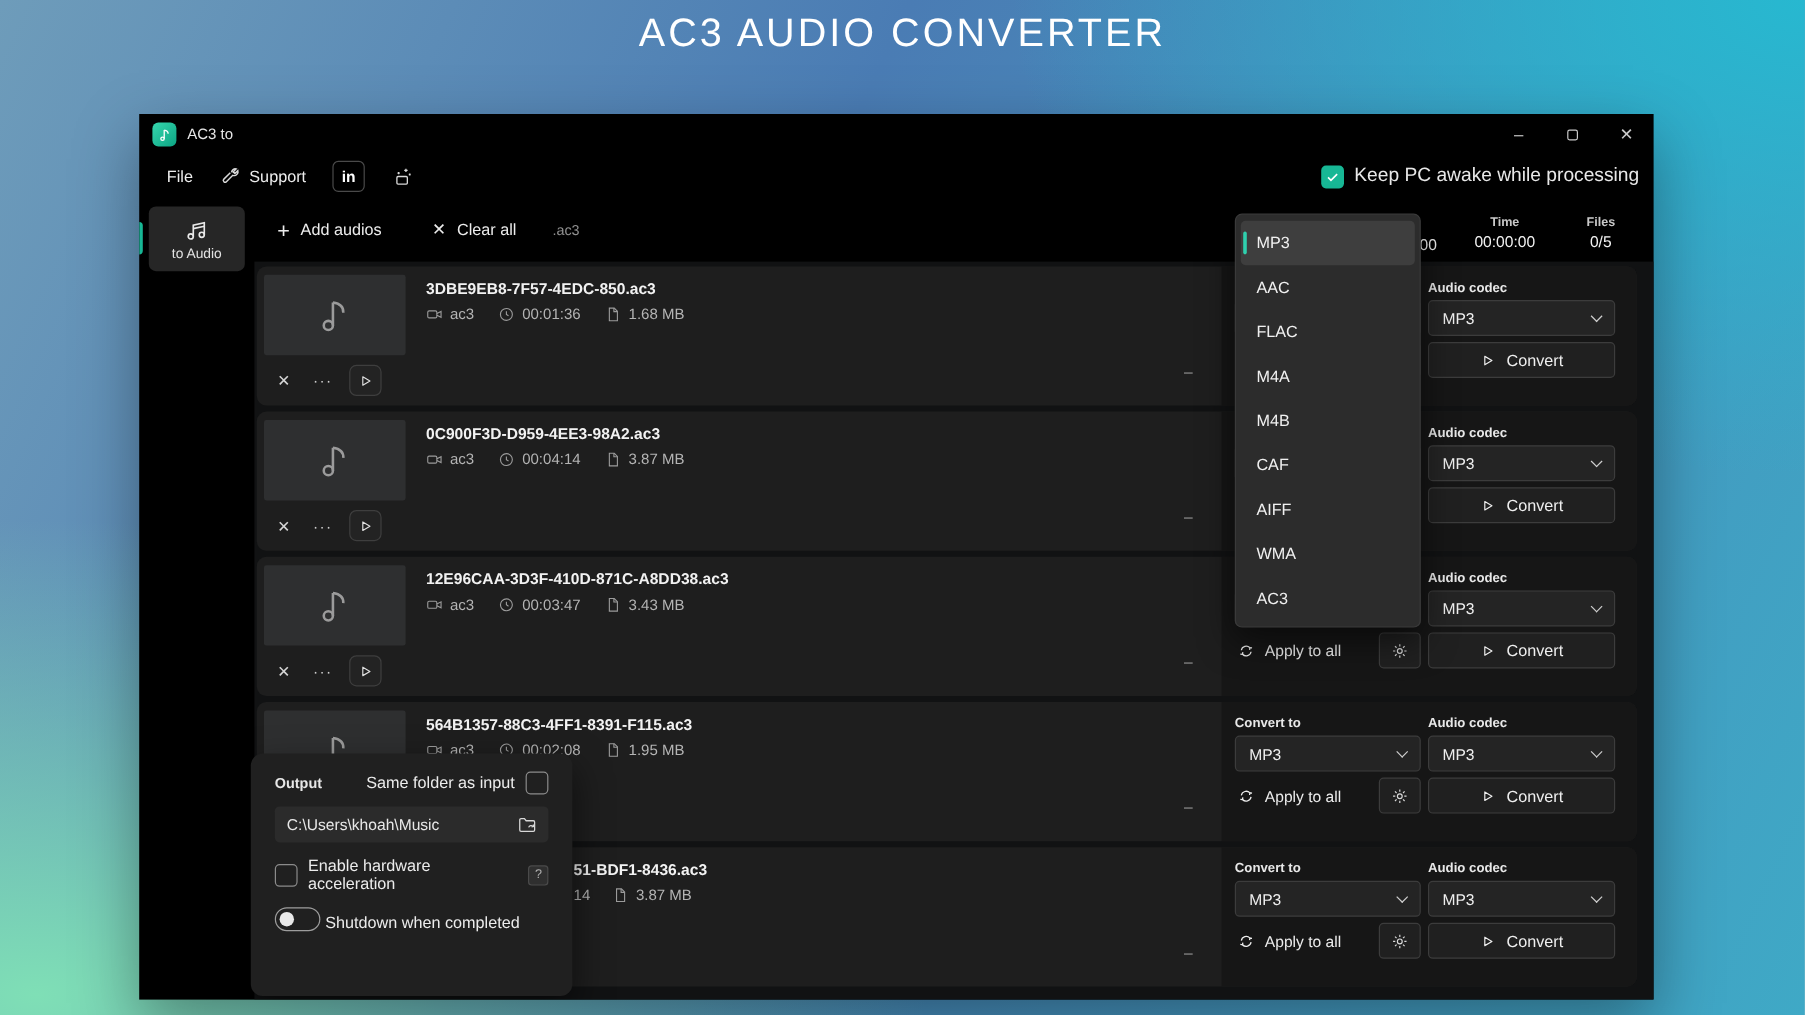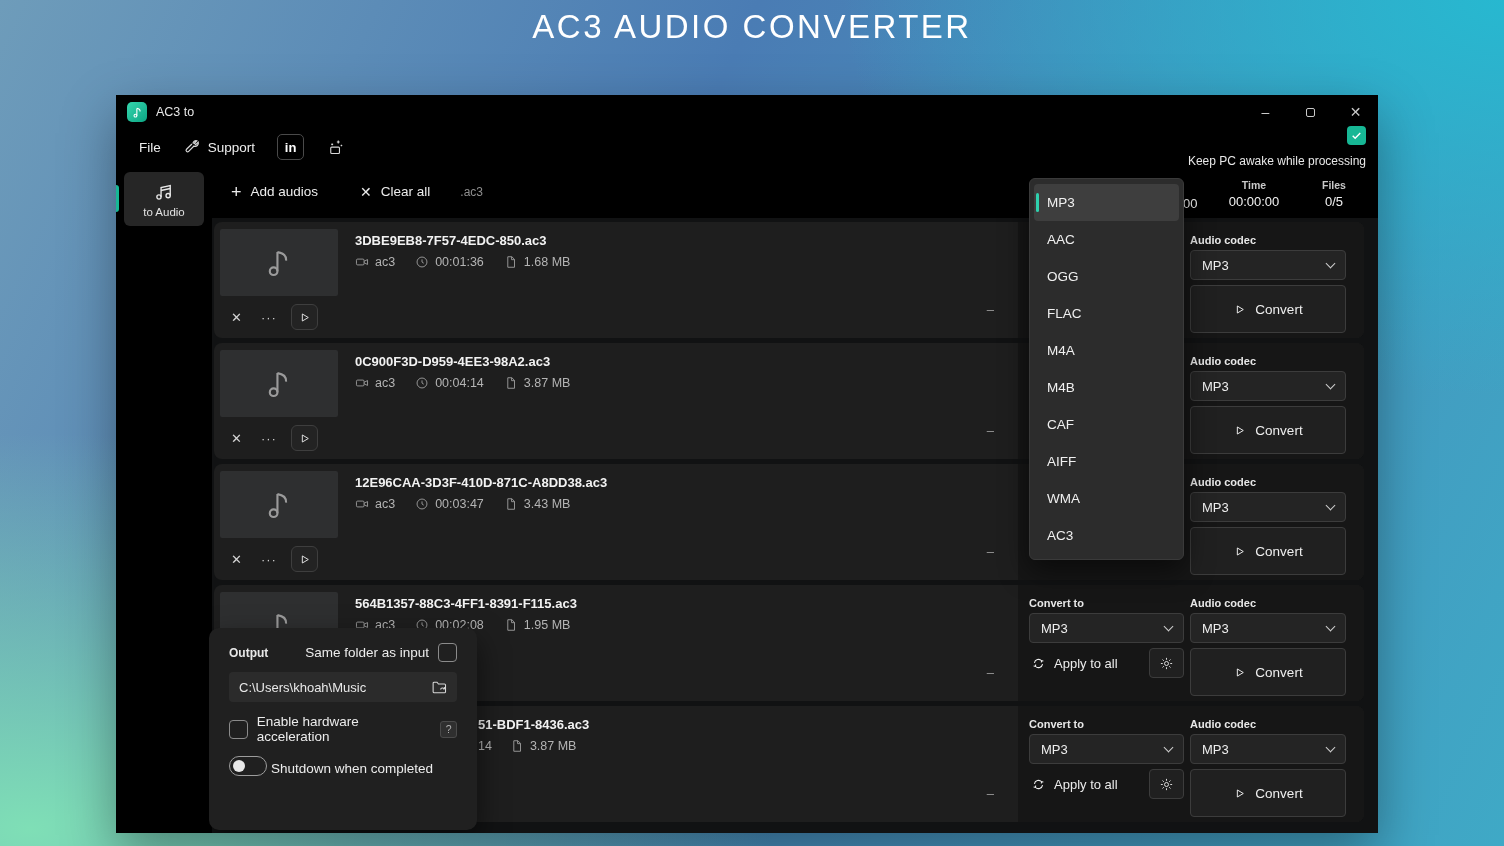--- a/index.html
+++ b/index.html
@@ -28,21 +28,21 @@
   .wcontrols { margin-left:auto; display:flex; height:30px; }
   .wbtn { width:45px; display:flex; align-items:center; justify-content:center; color:#c9c9c9; font-size:14px; }
   .maxbox { width:9px; height:9px; border:1.2px solid #c9c9c9; border-radius:2px; }
   
   .menubar { height:36px; display:flex; align-items:center; padding:0 12px 0 23px; gap:22px; }
   .menuitem { display:flex; align-items:center; gap:8px; font-size:13.5px; color:#ededed; }
   .menuitem svg { width:17px; height:17px; color:#d8d8d8; }
   .libox { width:27px; height:26px; border:1px solid #4a4a4a; border-radius:5px;
     display:flex; align-items:center; justify-content:center; font-size:13px; font-weight:700; color:#fff; }
   .newicon svg { width:19px; height:19px; color:#d8d8d8; }
-  .awake { margin-left:auto; display:flex; align-items:flex-end; gap:9px; font-size:12px;flex-direction:column; }
+  .awake { margin-left:auto; display:flex; align-items:flex-start; gap:9px; font-size:16px; }
   .cbx { width:19px; height:19px; border-radius:4px; display:flex; align-items:center; justify-content:center; }
   .cbx.checked { background:#17b795; }
   .cbx.checked svg { width:13px; height:13px; }
   .cbx.empty { border:1.5px solid #8b8b8b; background:transparent; }
   
   .content { display:flex; height:668px; }
   .sidebar { width:96px; flex:0 0 auto; position:relative; }
   .sidetab { margin:7px 8px 0 8px; width:80px; height:54px; background:#262626; border-radius:6px;
     display:flex; flex-direction:column; align-items:center; justify-content:center; gap:3px; }
   .sidetab svg { width:22px; height:22px; color:#e8e8e8; }
@@ -101,21 +101,21 @@
   .select.c1s { left:11px; width:155px; } .select.c2s { left:172px; width:156px; }
   .chev { width:7px; height:7px; border-right:1.6px solid #cfcfcf; border-bottom:1.6px solid #cfcfcf;
     transform:rotate(45deg); margin-top:-4px; }
   .applyall { position:absolute; left:11px; top:63px; width:116px; height:30px; background:none;
     border:none; color:#ececec; font-size:13px; font-family:inherit;
     display:flex; align-items:center; gap:8px; padding:0 2px; }
   .applyall svg { width:15px; height:15px; }
   .gearbtn { position:absolute; left:131px; top:63px; width:35px; height:30px; background:#202020;
     border:1px solid #3c3c3c; border-radius:4px; display:flex; align-items:center; justify-content:center; color:#d8d8d8; }
   .gearbtn svg { width:15px; height:15px; }
-  .convertbtn { position:absolute; left:172px; top:63px; width:156px; height:48px; background:#202020;
+  .convertbtn { position:absolute; left:172px; top:63px; width:156px; height:30px; background:#202020;
     border:1px solid #3c3c3c; border-radius:4px; color:#efefef; font-size:13.5px; font-family:inherit;
     display:flex; align-items:center; justify-content:center; gap:9px; }
   .convertbtn svg { width:13px; height:13px; }
   
   .dropdown { position:absolute; left:913px; top:83px; width:155px; background:#2c2c2c;
     border:1px solid #3a3a3a; border-radius:6px; padding:5px 0; z-index:50;
     box-shadow:0 10px 28px rgba(0,0,0,.55); }
   .dd-item { position:relative; height:37px; margin:0 4px; border-radius:4px; display:flex;
     align-items:center; padding-left:13px; font-size:13.5px; color:#f0f0f0; }
   .dd-item.selected { background:#3e3e3e; }
@@ -597,21 +597,20 @@
 
       </div>
     </div>
   </div>
 
   <span class="accent-strip"></span>
 
   <div class="dropdown">
     <div class="dd-item selected">MP3</div>
     <div class="dd-item">AAC</div>
-    <div class="dd-item">OGG</div>
     <div class="dd-item">FLAC</div>
     <div class="dd-item">M4A</div>
     <div class="dd-item">M4B</div>
     <div class="dd-item">CAF</div>
     <div class="dd-item">AIFF</div>
     <div class="dd-item">WMA</div>
     <div class="dd-item">AC3</div>
   </div>
 
   <div class="output-panel">

